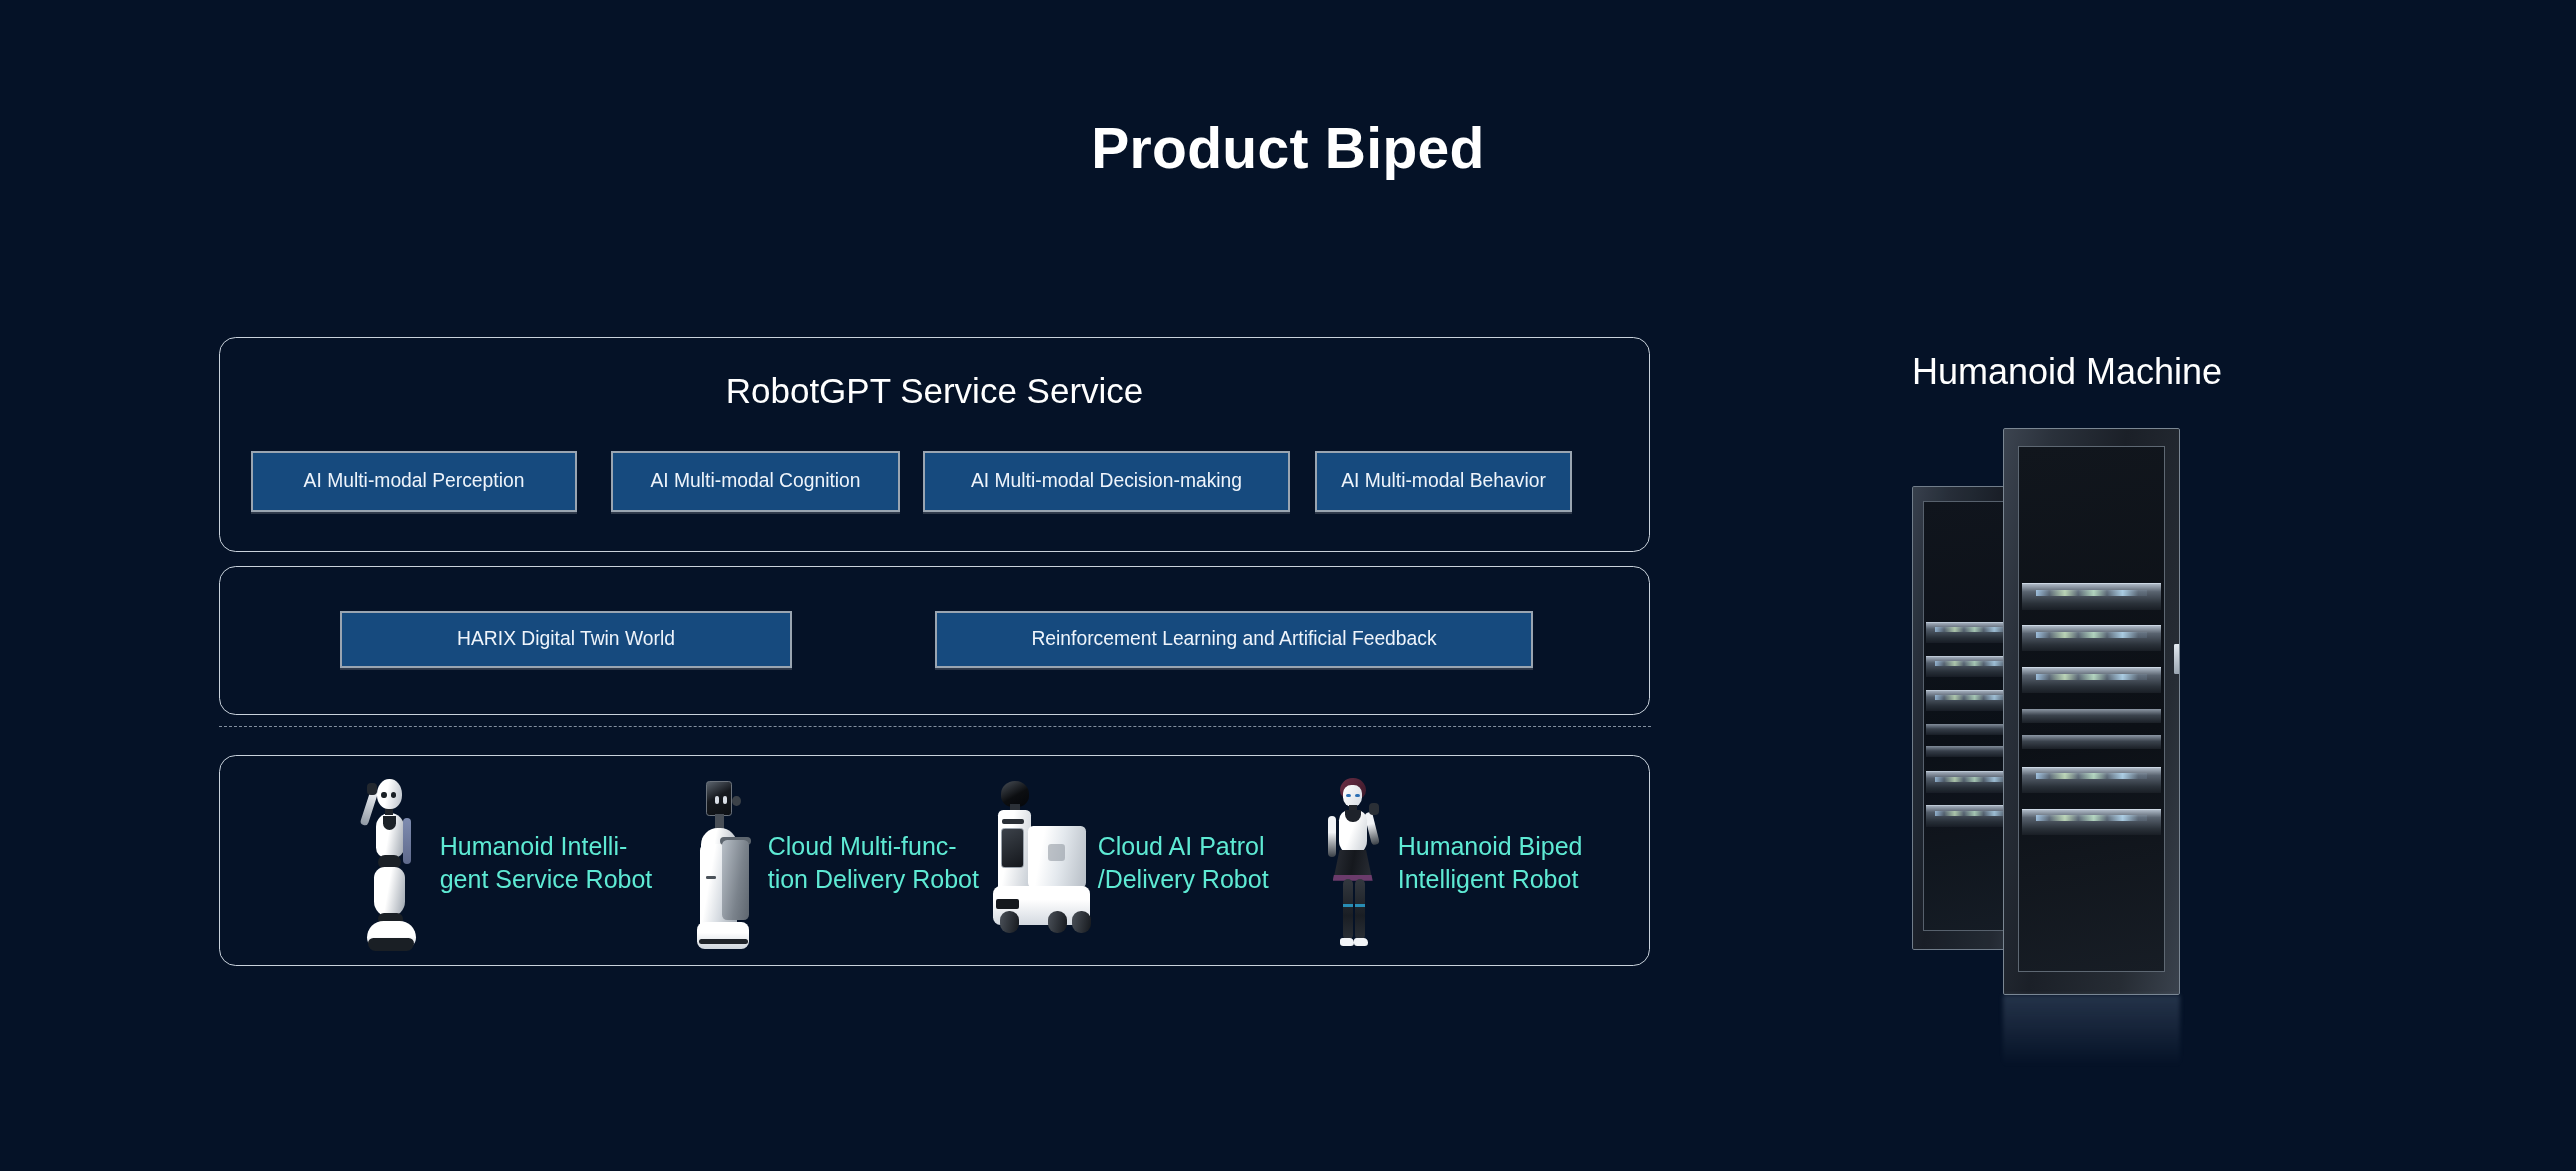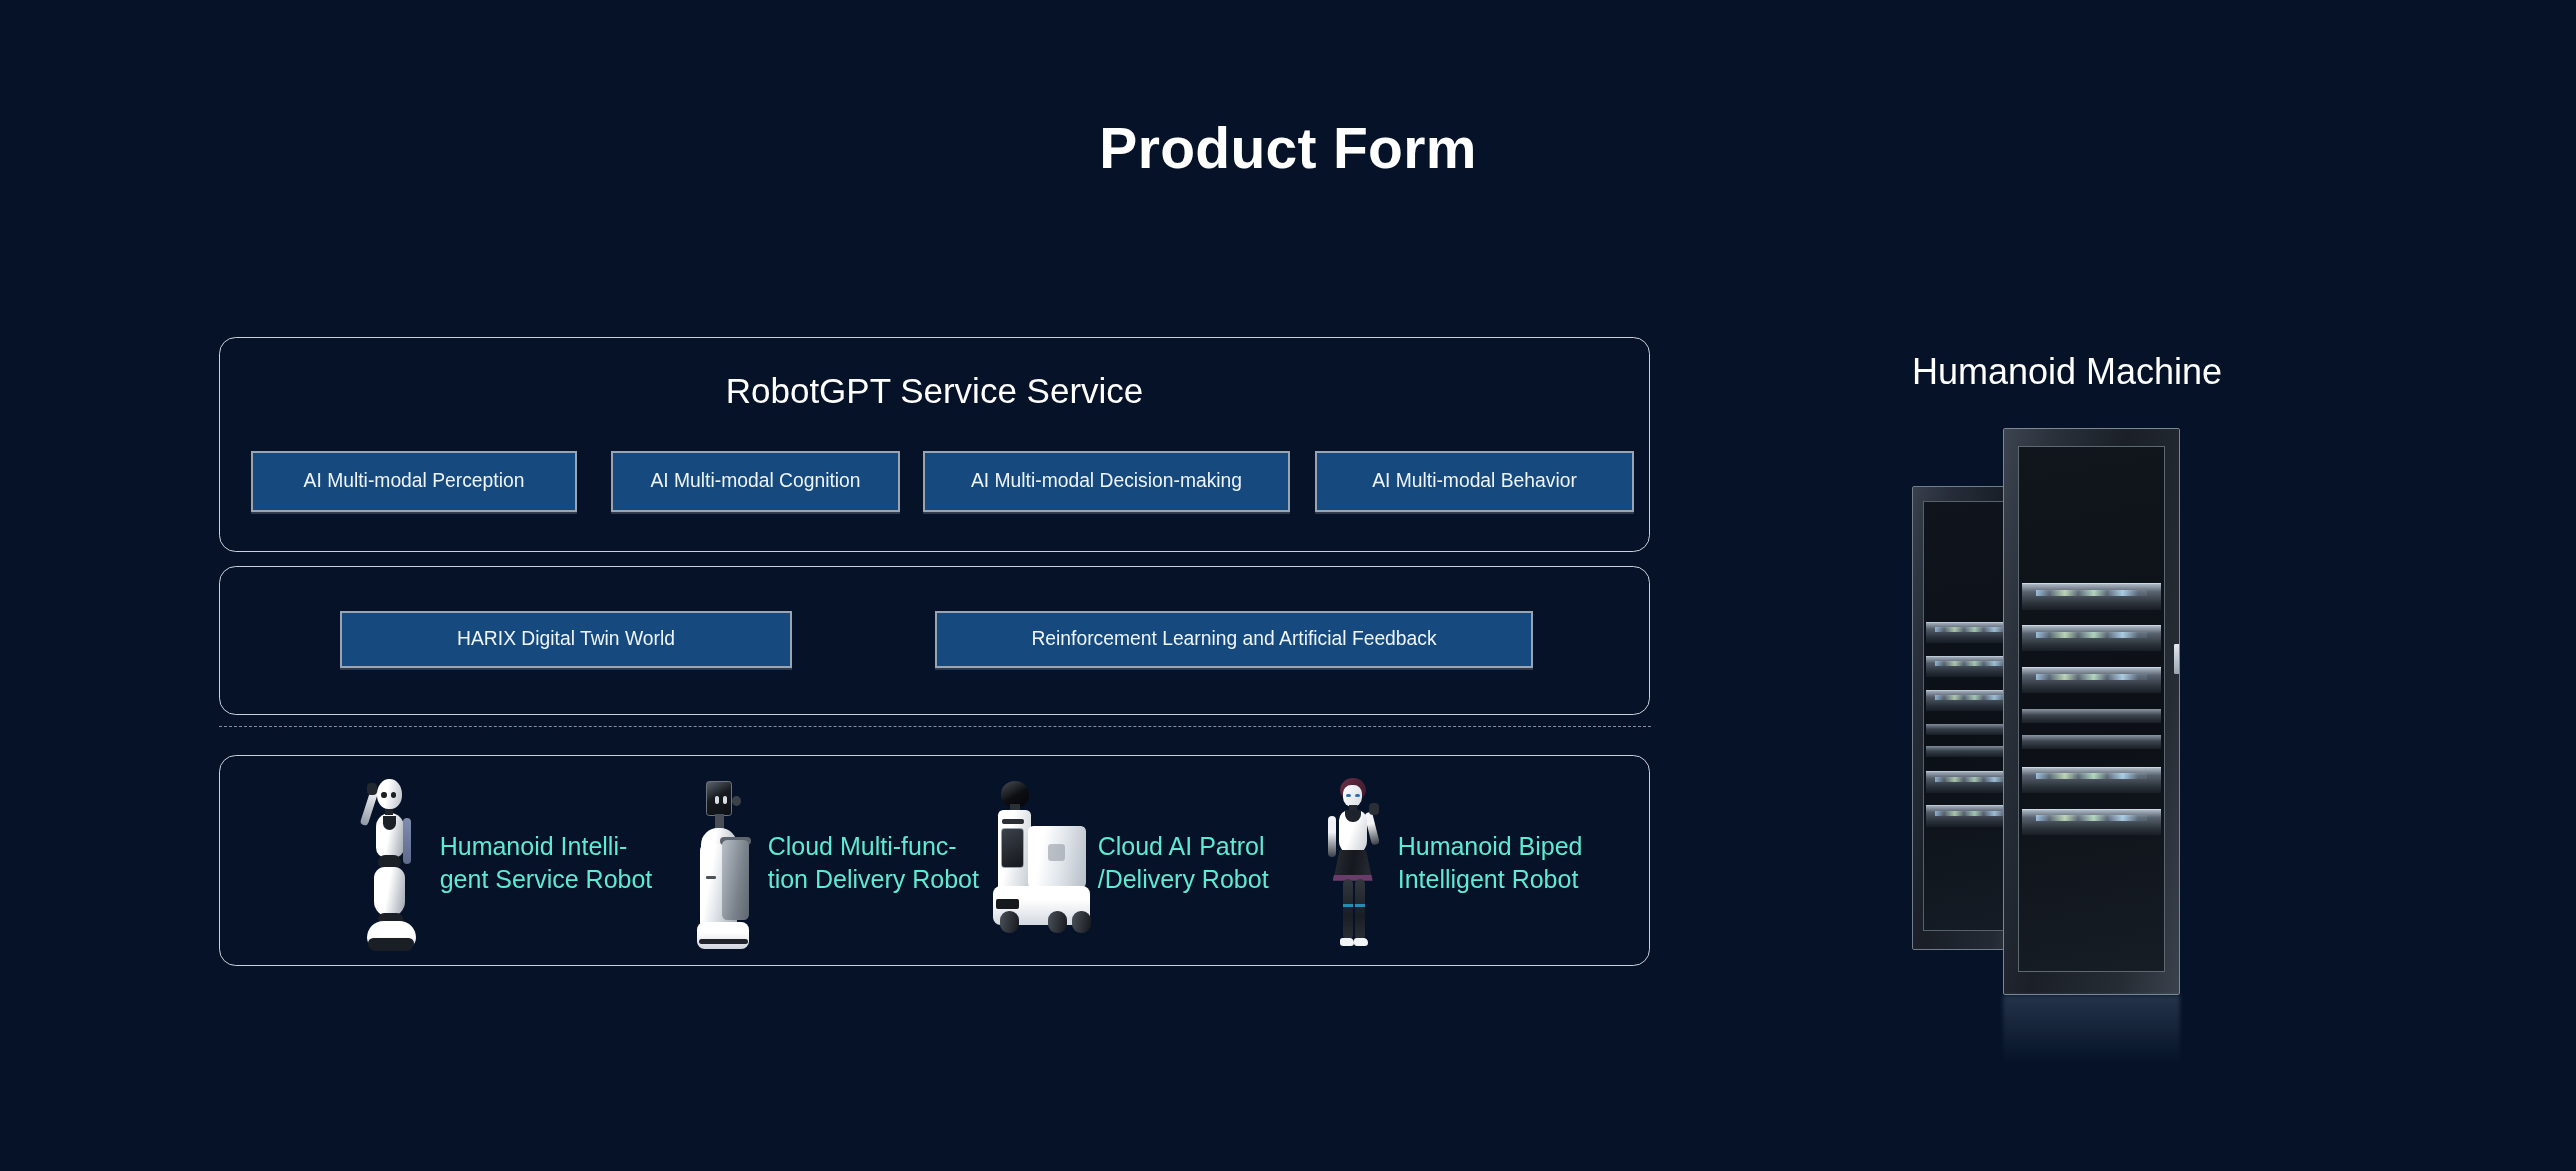--- a/index.html
+++ b/index.html
@@ -46,21 +46,21 @@
     text-align:center;
     line-height:1.15;
     box-shadow:0 1.9px 0 rgba(255,255,255,0.18);
   }
 
   
   .chip-r1 { top:451px; height:61px; }
   .chip-p1 { left:251px; width:326px; }
   .chip-p2 { left:611px; width:289px; }
   .chip-p3 { left:923px; width:367px; }
-  .chip-p4 { left:1315px; width:319px; }
+  .chip-p4 { left:1315px; width:257px; }
 
   
   .chip-r2 { top:611px; height:57px; }
   .chip-q1 { left:340px; width:452px; }
   .chip-q2 { left:935px; width:598px; }
 
   
   .divider {
     position:absolute; left:219px; top:726px; width:1432px; height:0;
     border-top:1.9px dashed #9aa6b4;
@@ -231,21 +231,21 @@
   .f-kneeL{ left:29px; top:131px; width:9.7px; height:3.2px; background:#2aa7d8; opacity:.8; }
   .f-kneeR{ left:41px; top:131px; width:9.7px; height:3.2px; background:#2aa7d8; opacity:.8; }
   .f-shoeL{ left:26.4px; top:165px; width:14px; height:8.4px; border-radius:2.6px 4.5px 3.2px 3.2px; background:#f2f4f7; }
   .f-shoeR{ left:40px; top:165px; width:14px; height:8.4px; border-radius:2.6px 4.5px 3.2px 3.2px; background:#f2f4f7; }
 </style>
 </head>
 <body>
 
 <div class="slide">
 
-  <div class="page-title">Product Form</div>
+  <div class="page-title">Product Biped</div>
 
   <div class="card card-1">
     <div class="card-title">RobotGPT Service Service</div>
   </div>
 
   <div class="chip chip-r1 chip-p1">AI Multi-modal Perception</div>
   <div class="chip chip-r1 chip-p2">AI Multi-modal Cognition</div>
   <div class="chip chip-r1 chip-p3">AI Multi-modal Decision-making</div>
   <div class="chip chip-r1 chip-p4">AI Multi-modal Behavior</div>
 

